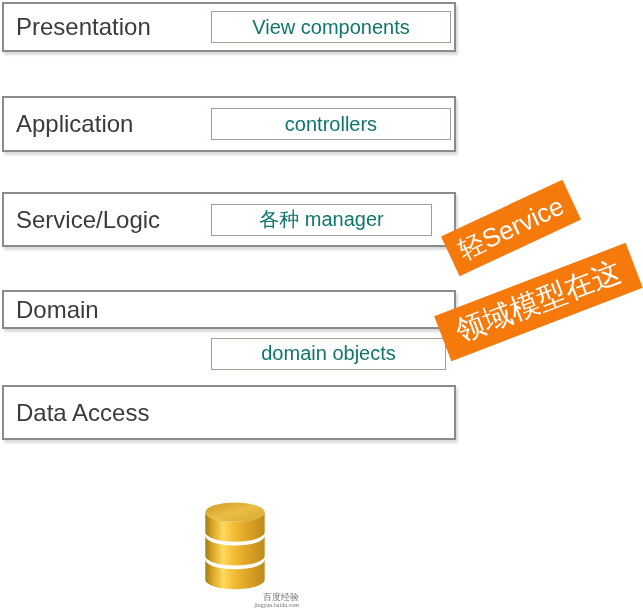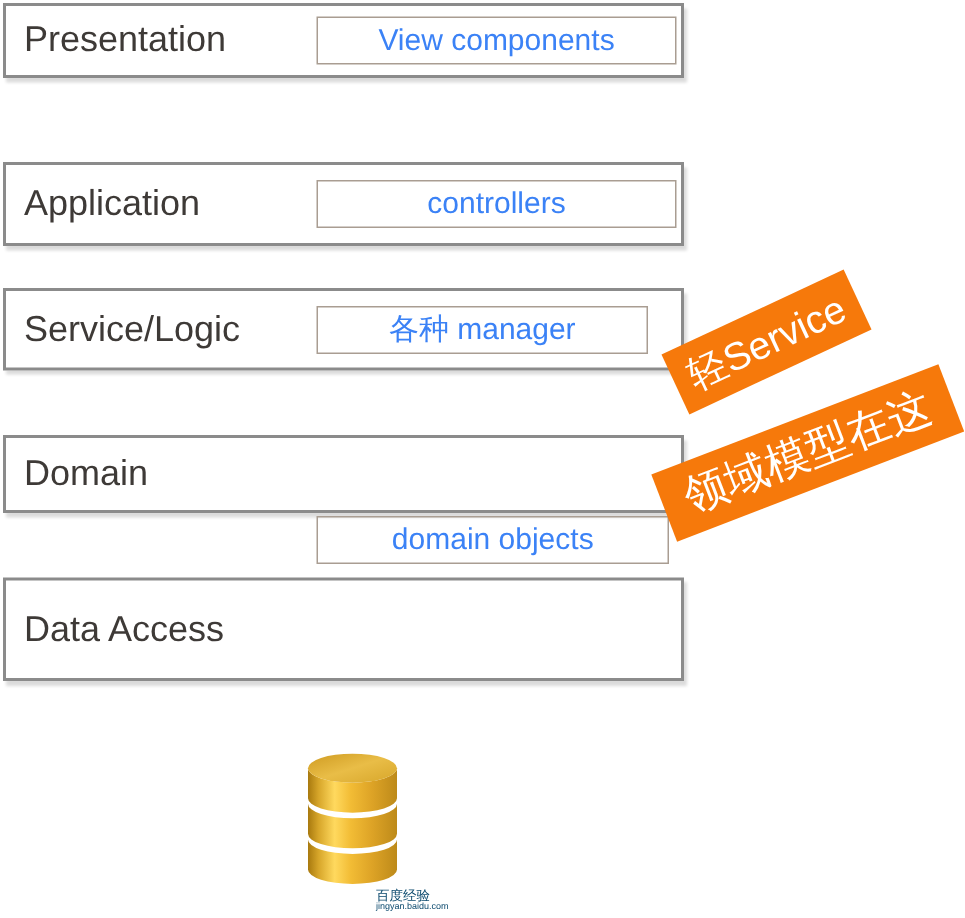--- a/index.html
+++ b/index.html
@@ -20,24 +20,24 @@
   .layer-row {
     position: absolute;
     left: 2px;
     width: 454px;
     background: #ffffff;
     border: 2px solid #8b8b8b;
     box-sizing: border-box;
     box-shadow: 2px 3px 2px rgba(0,0,0,0.14);
   }
   .row1 { top: 2px;   height: 50px; }
-  .row2 { top: 108px;  height: 56px; }
+  .row2 { top: 96px;  height: 56px; }
   .row3 { top: 192px; height: 55px; }
-  .row4 { top: 290px; height: 52px; }
-  .row5 { top: 385px; height: 69px; }
+  .row4 { top: 290px; height: 39px; }
+  .row5 { top: 385px; height: 55px; }
 
   .layer-label {
     position: absolute;
     left: 12px;
     top: 50%;
     transform: translateY(-50%);
     font-size: 24px;
     color: #3e3a37;
     white-space: nowrap;
   }
@@ -47,21 +47,21 @@
     top: 50%;
     transform: translateY(-50%);
     width: 240px;
     height: 32px;
     border: 1px solid #a99d92;
     box-sizing: border-box;
     display: flex;
     align-items: center;
     justify-content: center;
     font-size: 20px;
-    color: #3b82f6;
+    color: #0f766e;
     white-space: nowrap;
   }
   .row3 .inner-box { width: 221px; }
   .row4 .inner-box { width: 235px; margin-top: 44px; }
 
   
   .callout {
     position: absolute;
     background: #f6790b;
     color: #ffffff;
@@ -100,23 +100,24 @@
     position: absolute;
     left: 27px;
     top: 36px;
     width: 76px;
     height: 92px;
   }
   .watermark {
     position: absolute;
     right: 10px;
     bottom: 3px;
-    text-align: left;
-    color: #0c4a6e;
+    text-align: right;
+    color: #737373;
     line-height: 1.1;
+    font-family: Liberation Serif, serif;
   }
   .watermark .wm1 { font-size: 9px; }
   .watermark .wm2 { font-size: 6px; }
 </style>
 </head>
 <body>
 
 <div id="stage">
 
   <div class="layer-row row1">

